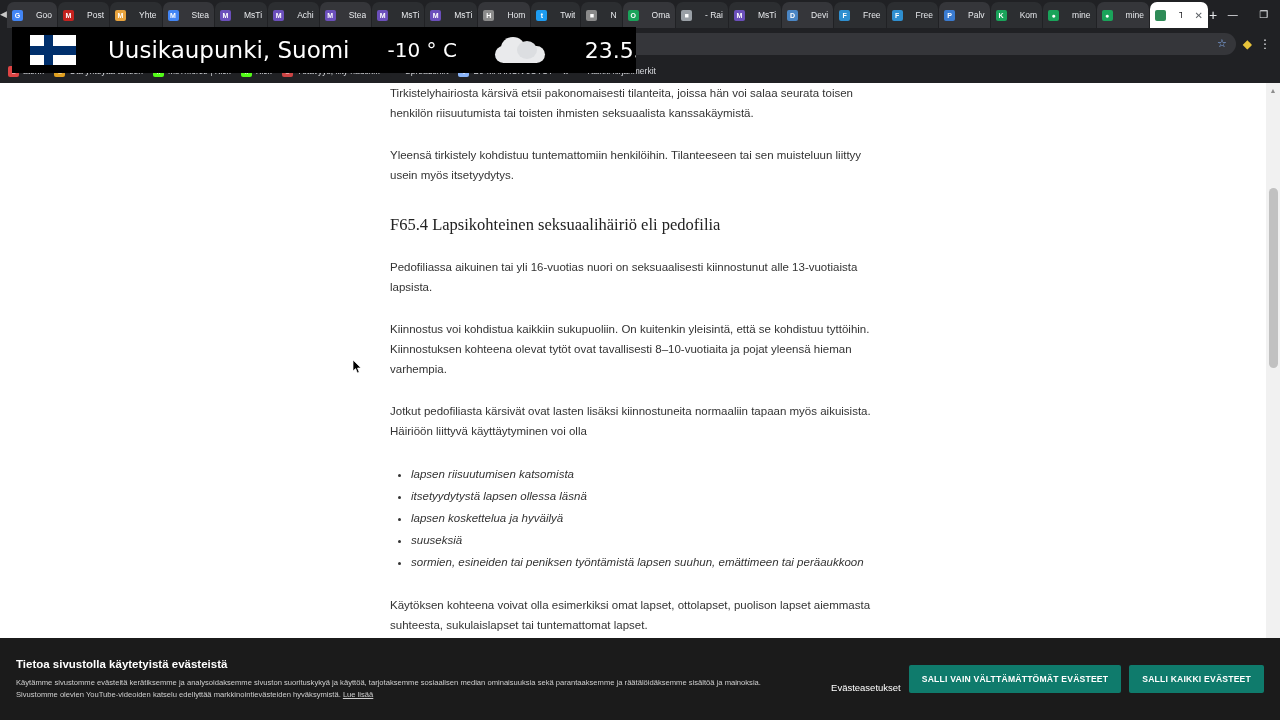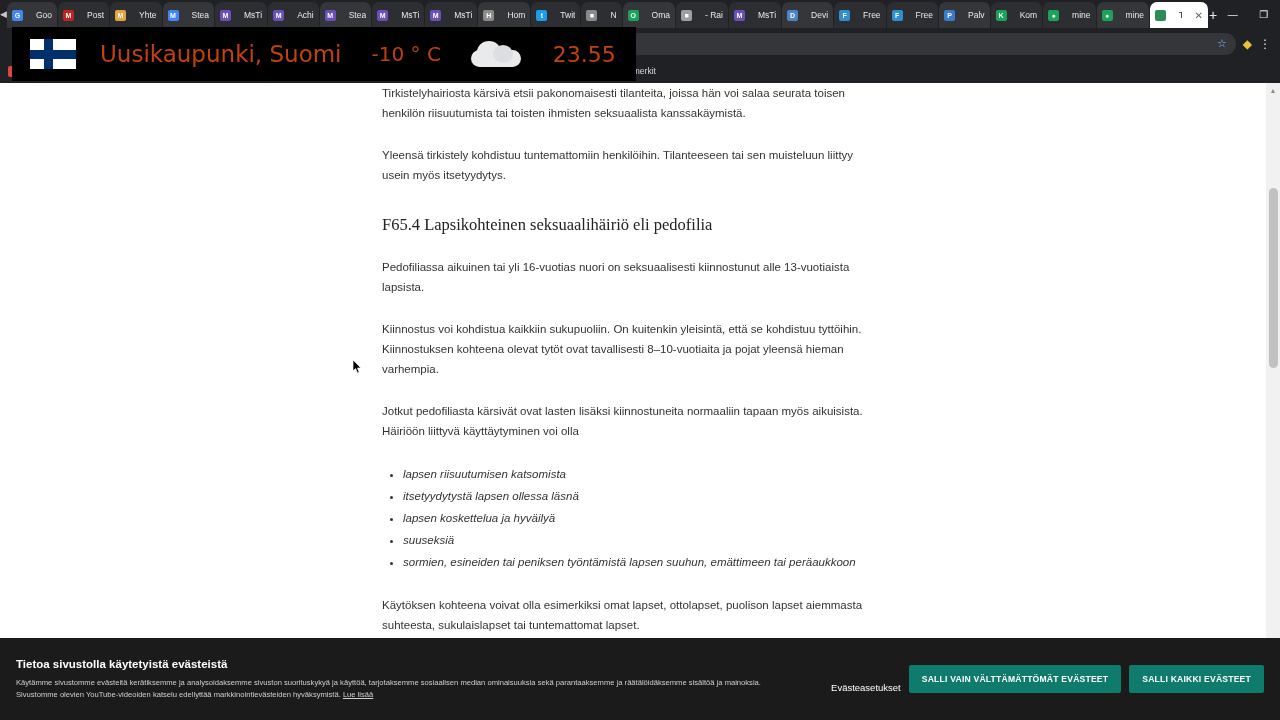--- a/index.html
+++ b/index.html
@@ -91,21 +91,21 @@
   }
   .bm-overflow { color: #dadce0; font-size: 11px; }
   .bm-folder { display: flex; align-items: center; gap: 4px; margin-left: 4px; }
 
   
   .page {
     position: absolute; top: 83px; left: 0; width: 1280px; height: 637px;
     background: #ffffff; overflow: hidden;
   }
   .article {
-    position: absolute; left: 382px; top: 0; width: 490px;
+    position: absolute; left: 390px; top: 0; width: 490px;
     color: #2b2b2b;
   }
   .para {
     font-size: 11.5px; line-height: 20px; margin: 0 0 22px 0;
     color: #333;
   }
   h2.sec {
     font-family: "Liberation Serif", serif;
     font-size: 16.5px; font-weight: normal; color: #222;
     margin: 30px 0 22px 0;
@@ -122,23 +122,23 @@
     position: absolute; right: 2px; top: 105px; width: 9px; height: 180px;
     background: #c1c1c1; border-radius: 5px;
   }
   .scroll-arrow {
     position: absolute; right: 3px; width: 8px; text-align: center;
     color: #8d8d8d; font-size: 7px;
   }
 
   
   .weather {
-    position: absolute; left: 12px; top: 27px; width: 624px; height: 54px;
-    background: #000; color: #c2410c;
-    display: flex; align-items: center; gap: 8px;
+    position: absolute; left: 12px; top: 27px; width: 624px; height: 46px;
+    background: #000; color: #ffffff;
+    display: flex; align-items: center; gap: 16px;
     overflow: hidden;
   }
   .flag {
     width: 46px; height: 30px; margin-left: 18px; position: relative;
     background: #fff; flex: 0 0 auto;
   }
   .flag .vbar { position: absolute; left: 14px; top: 0; width: 9px; height: 30px; background: #002f6c; }
   .flag .hbar { position: absolute; left: 0; top: 10.5px; width: 46px; height: 9px; background: #002f6c; }
   .w-city {
     font-family: "DejaVu Sans", sans-serif;

